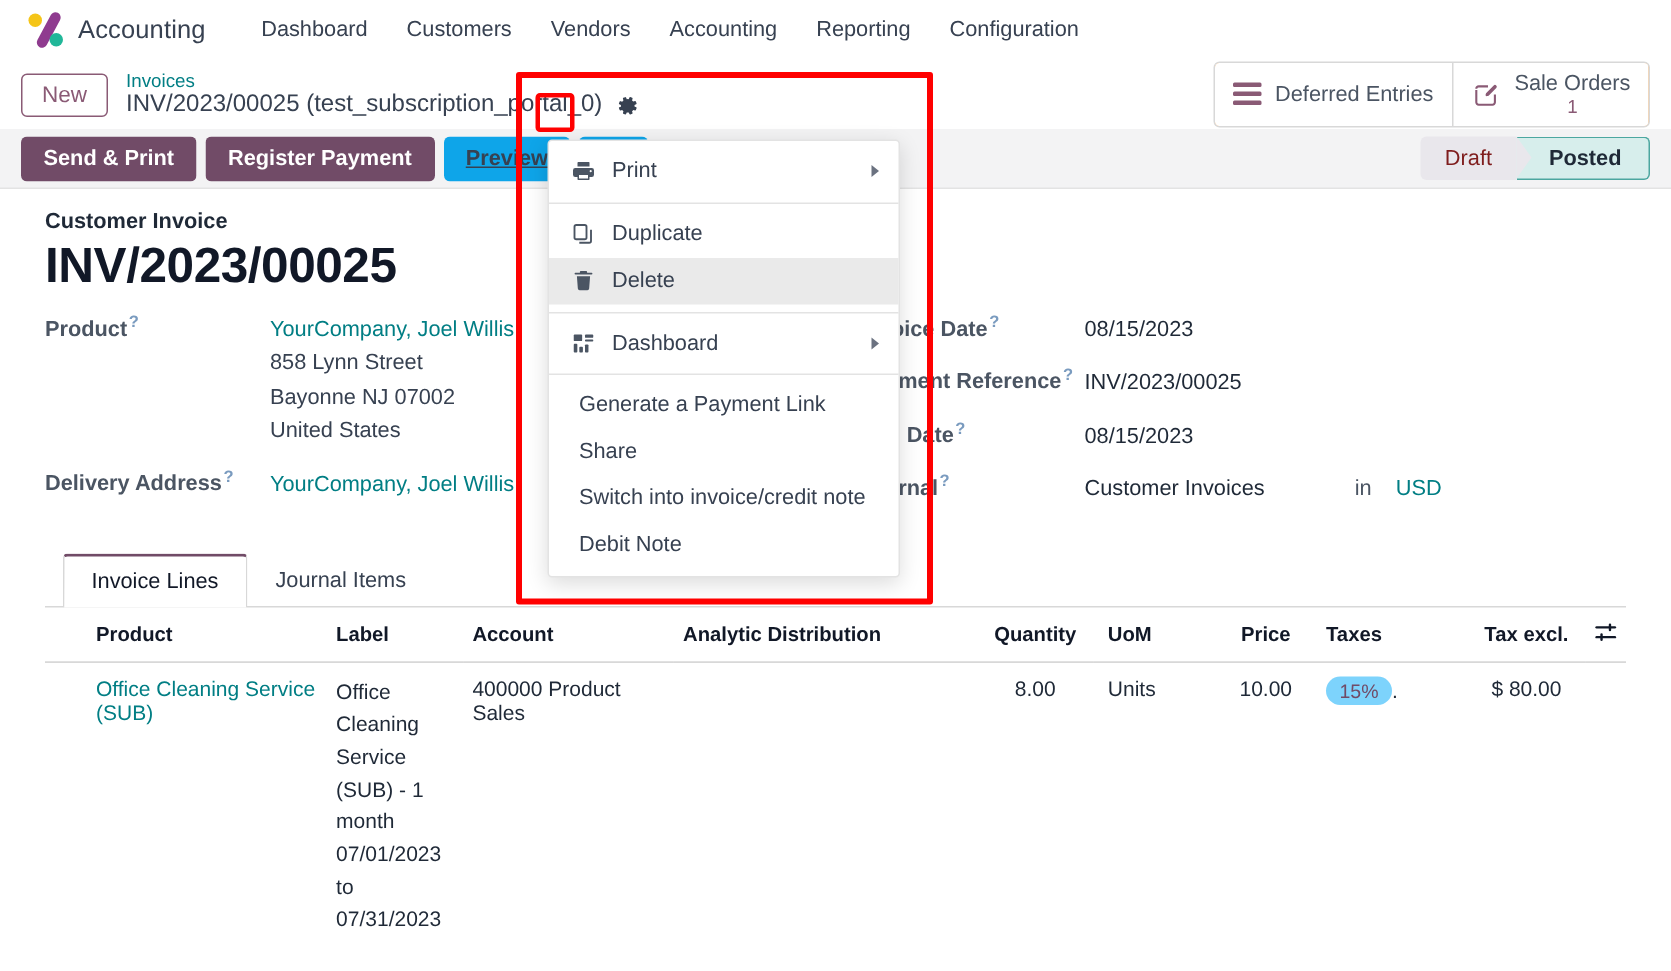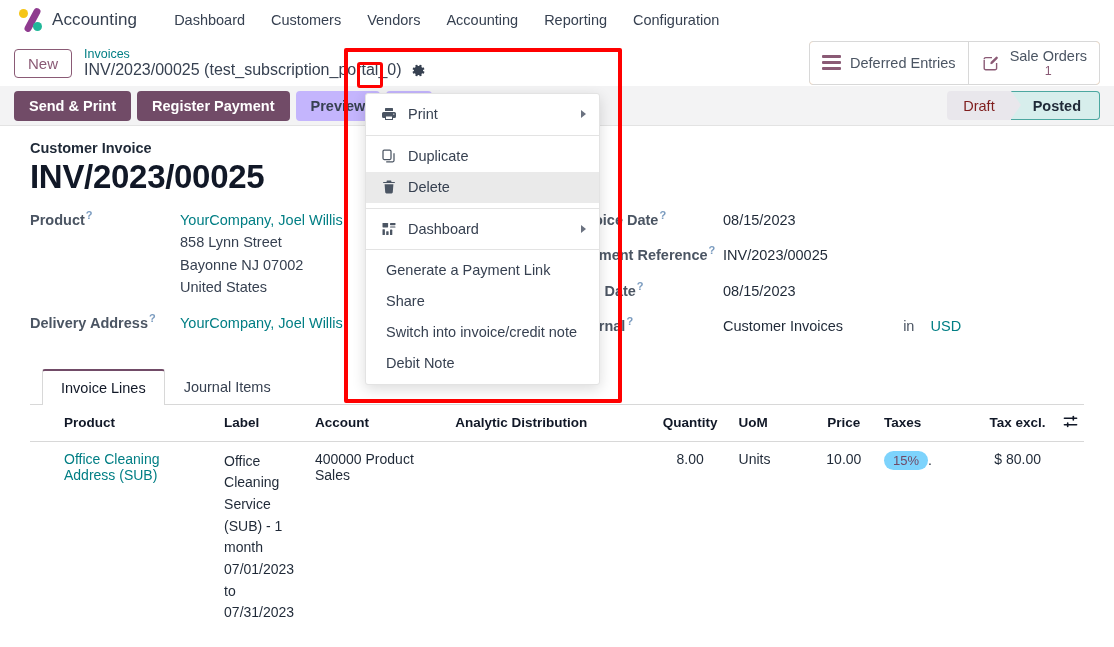--- a/index.html
+++ b/index.html
@@ -90,21 +90,21 @@
   .cp-actions {
     height: 40px; display: flex; align-items: center; gap: 0;
     padding: 0 14px; background: #f3f3f4; border-bottom: 1px solid #e3e3e3;
     position: relative;
   }
   .btn {
     font-size: 14.5px; padding: 6px 14px; border-radius: 4px; cursor: pointer;
     border: 1px solid transparent; white-space: nowrap; margin-right: 6px;
   }
   .btn-primary { background: #714B67; color: #fff; font-weight: 700; }
-  .btn-secondary { background: #c4b5fd; color: #374151; font-weight: 700; }
+  .btn-secondary { background: #0ea5e9; color: #374151; font-weight: 700; text-decoration: underline; }
   .statusbar {
     margin-left: auto; display: flex; align-items: stretch; height: 29px;
     font-size: 14.5px;
   }
   .stat-step {
     display: flex; align-items: center; padding: 0 16px 0 22px;
     background: #e9e7ec; color: #7f1d1d; position: relative; cursor: pointer;
   }
   .stat-step:first-child { border-radius: 4px 0 0 4px; padding-left: 16px; }
   .stat-step::after {
@@ -358,21 +358,21 @@
                 <path d="M11 2.6v3.8"></path>
                   <path d="M5 9.6v3.8"></path>
               </svg>
             </span>
           </th>
         </tr>
       </thead>
       <tbody>
         <tr>
           <td class="ta-l" style="padding-left:34px">
-            <span class="prod-link">Office Cleaning Address (SUB)</span>
+            <span class="prod-link">Office Cleaning Service (SUB)</span>
           </td>
           <td class="ta-l label-cell">Office Cleaning Service (SUB) - 1 month 07/01/2023 to 07/31/2023</td>
           <td class="ta-l">400000 Product Sales</td>
           <td class="ta-l"></td>
           <td class="ta-r">8.00</td>
           <td class="ta-l" style="padding-left:10px">Units</td>
           <td class="ta-r">10.00</td>
           <td class="ta-l" style="padding-left:10px">
             <span class="badge-tax">15%</span><span>.</span>
           </td>

